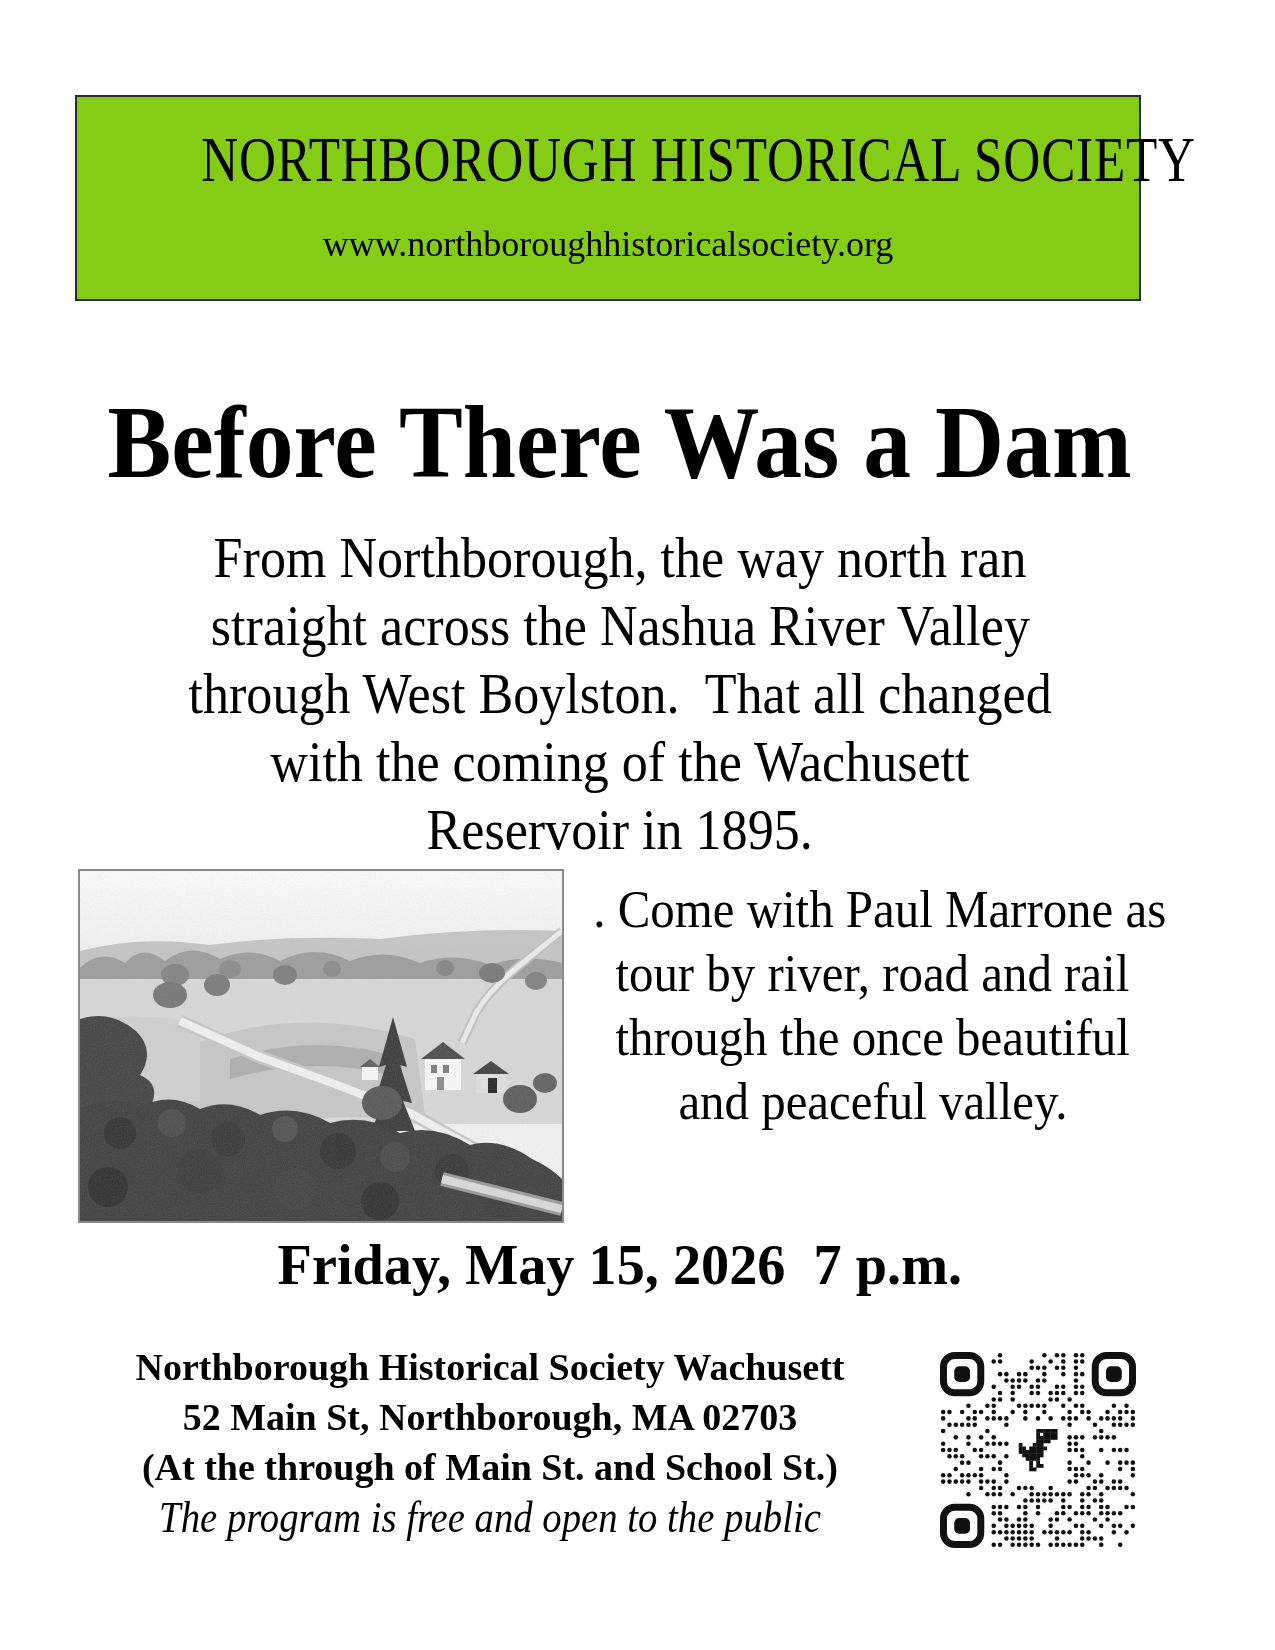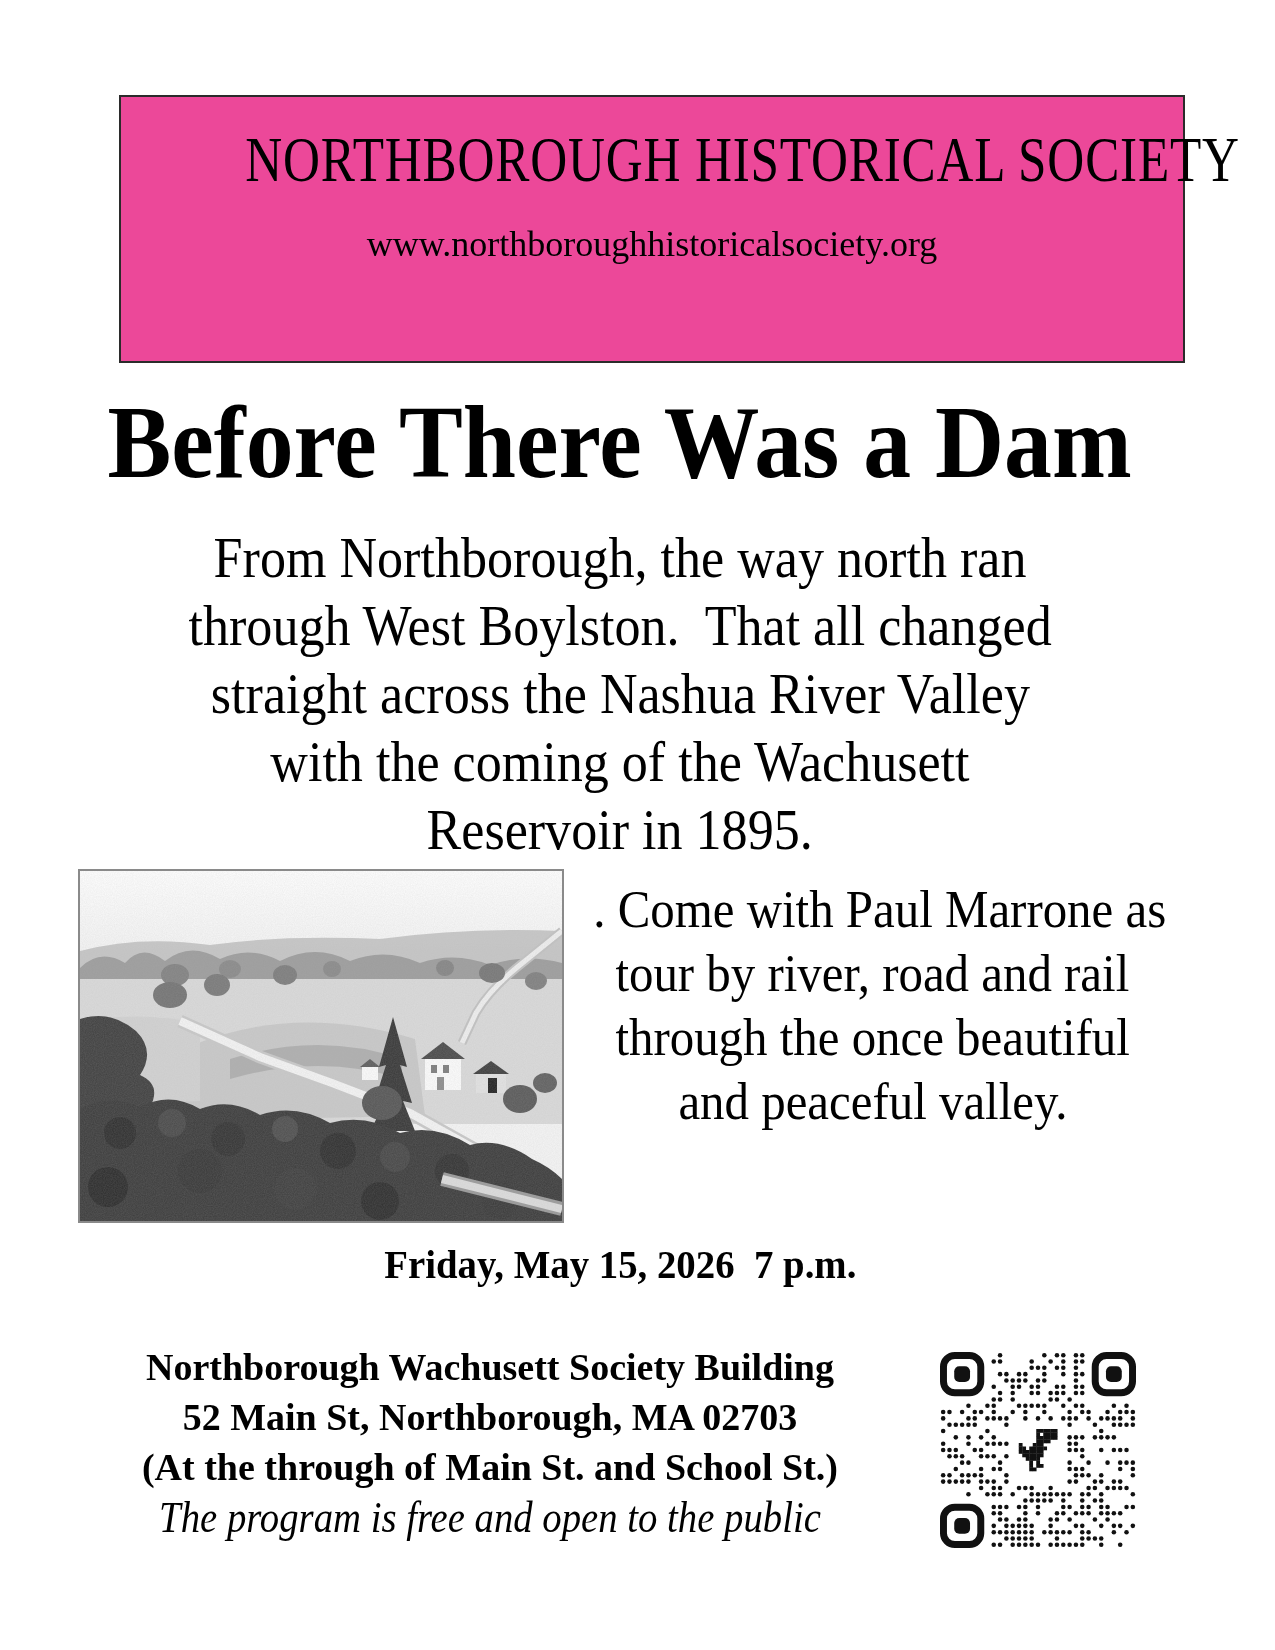--- a/index.html
+++ b/index.html
@@ -10,24 +10,23 @@
     font-family:"Liberation Serif", serif;
     color:#000;
   }
   .abs { position:absolute; }
   .center { text-align:center; }
   .sx { display:inline-block; transform:scaleX(var(--sx,1)); transform-origin:50% 50%; white-space:pre; }
   .line { white-space:pre; }
 
   
   .header-box {
-    left:75px; top:95px; width:1066px; height:268px;
-    background:#ec4899; border:2px solid #2b2b2b;
+    left:75px; top:95px; width:1066px; height:206px;
+    background:#84cc16; border:2px solid #2b2b2b;
     text-align:center;
-    margin-left:44px;
   }
   .org-name { margin-top:28px; font-size:64px; line-height:70px; letter-spacing:1px; }
   .website  { margin-top:25px; font-size:36px; line-height:48px; }
 
   
   .title-wrap { left:0; top:377px; width:1240px;margin-top:10px; }
   .main-title { font-size:104px; line-height:110px; font-weight:bold; }
 
   
   .intro { left:0; top:524px; width:1240px; font-size:56px; line-height:68px; }
@@ -37,21 +36,21 @@
     left:78px; top:869px; width:486px; height:354px;
     border:2px solid #8a8a8a; background:#f5f5f5;
   }
   .photo-frame svg { display:block; width:482px; height:350px; }
 
   
   .pitch { left:575px; top:878px; width:595px; font-size:52px; line-height:64px; }
 
   
   .date-wrap { left:0; top:1232px; width:1240px; }
-  .event-date { font-size:40px; line-height:66px; font-weight:bold; }
+  .event-date { font-size:58px; line-height:66px; font-weight:bold; }
 
   
   .venue { left:75px; top:1342px; width:830px; }
   .venue .line { font-size:38px; line-height:50px; font-weight:bold; }
   .admission { font-size:44px; line-height:52px; font-style:italic; font-weight:normal; }
 
   
   .qr { left:940px; top:1352px; width:196px; height:196px; background:#fff; }
   .qr svg { display:block; width:196px; height:196px; }
 </style>
@@ -62,22 +61,22 @@
   <div class="org-name"><span class="sx" style="--sx:.80">NORTHBOROUGH HISTORICAL SOCIETY</span></div>
   <div class="website"><span class="sx" style="--sx:1">www.northboroughhistoricalsociety.org</span></div>
 </div>
 
 <div class="abs title-wrap center">
   <div class="main-title"><span class="sx" style="--sx:.92">Before There Was a Dam</span></div>
 </div>
 
 <div class="abs intro center">
   <div class="line"><span class="sx" style="--sx:.93">From Northborough, the way north ran</span></div>
+  <div class="line"><span class="sx" style="--sx:.93">straight across the Nashua River Valley</span></div>
   <div class="line"><span class="sx" style="--sx:.93">through West Boylston.  That all changed</span></div>
-  <div class="line"><span class="sx" style="--sx:.93">straight across the Nashua River Valley</span></div>
   <div class="line"><span class="sx" style="--sx:.93">with the coming of the Wachusett</span></div>
   <div class="line"><span class="sx" style="--sx:.93">Reservoir in 1895.</span></div>
 </div>
 
 <div class="abs photo-frame">
   <svg viewBox="0 0 482 350" xmlns="http://www.w3.org/2000/svg">
     <defs>
       <linearGradient id="sky" x1="0" y1="0" x2="0" y2="1">
         <stop offset="0" stop-color="#ffffff"></stop>
         <stop offset="1" stop-color="#ededed"></stop>
@@ -162,21 +161,21 @@
   <div class="line"><span class="sx" style="--sx:.94">tour by river, road and rail</span></div>
   <div class="line"><span class="sx" style="--sx:.94">through the once beautiful</span></div>
   <div class="line"><span class="sx" style="--sx:.94">and peaceful valley.</span></div>
 </div>
 
 <div class="abs date-wrap center">
   <div class="event-date"><span class="sx" style="--sx:.97">Friday, May 15, 2026  7 p.m.</span></div>
 </div>
 
 <div class="abs venue center">
-  <div class="line"><span class="sx">Northborough Wachusett Society Building</span></div>
+  <div class="line"><span class="sx">Northborough Historical Society Wachusett</span></div>
   <div class="line"><span class="sx">52 Main St, Northborough, MA 02703</span></div>
   <div class="line"><span class="sx">(At the through of Main St. and School St.)</span></div>
   <div class="admission"><span class="sx" style="--sx:.88">The program is free and open to the public</span></div>
 </div>
 
 <div class="abs qr">
   <svg id="qr-svg" viewBox="0 0 196 196" xmlns="http://www.w3.org/2000/svg">
       <rect width="196" height="196" fill="#ffffff"></rect>
       <circle cx="60.064516129032256" cy="3.161290322580645" r="2.2761290322580643" fill="#111"></circle>
       <circle cx="104.32258064516128" cy="3.161290322580645" r="2.2761290322580643" fill="#111"></circle>

